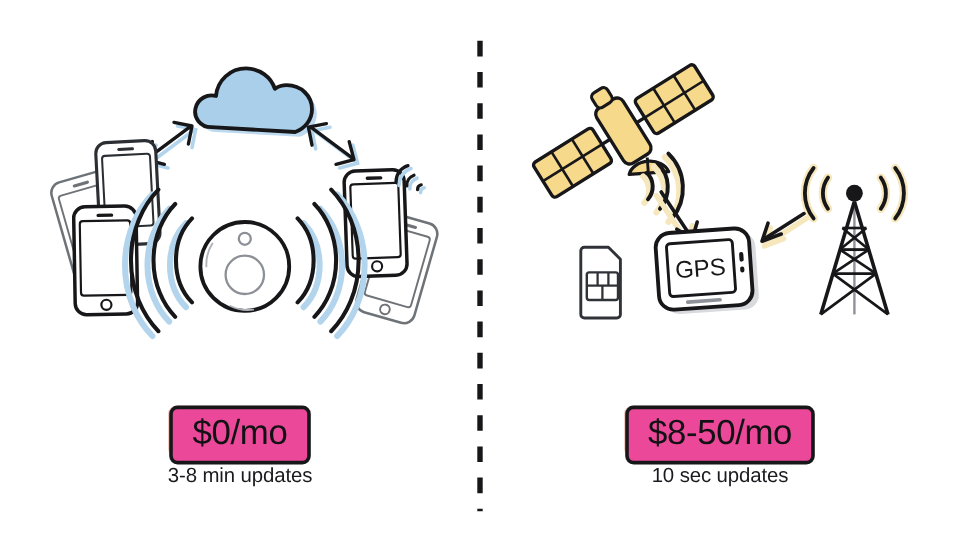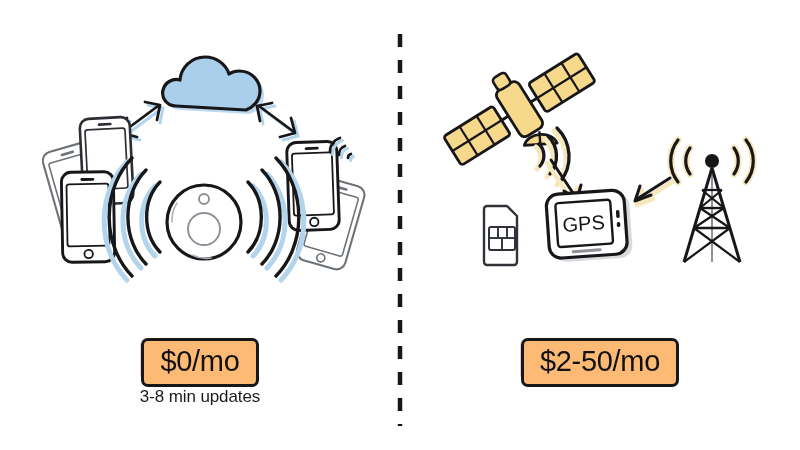--- a/index.html
+++ b/index.html
@@ -13,21 +13,21 @@
   .stage{position:absolute;inset:0;width:800px;height:450px;}
   .stage > svg{position:absolute;top:0;left:0;}
 
   .badge-wrap{position:absolute;display:flex;flex-direction:column;align-items:center;}
   .badge{
     position:relative;
     display:inline-block;
     padding:4px 16px 6px 16px;
     border:3px solid #17171a;
     border-radius:7px;
-    background:#fdba74;
+    background:#ec4899;
     color:#121214;
     font-size:29px;
     line-height:1.15;
     letter-spacing:-0.3px;
     white-space:nowrap;
   }
   .badge::before{
     content:"";
     position:absolute;
     left:-4px;top:-3px;
@@ -324,16 +324,17 @@
 
     </g>
   </svg>
 
   <div class="badge-wrap" id="leftBadge">
     <div class="badge">$0/mo</div>
     <div class="caption">3-8 min updates</div>
   </div>
 
   <div class="badge-wrap" id="rightBadge">
-    <div class="badge">$2-50/mo</div>
+    <div class="badge">$8-50/mo</div>
+    <div class="caption">10 sec updates</div>
   </div>
 
 </div>
 
 </body></html>

